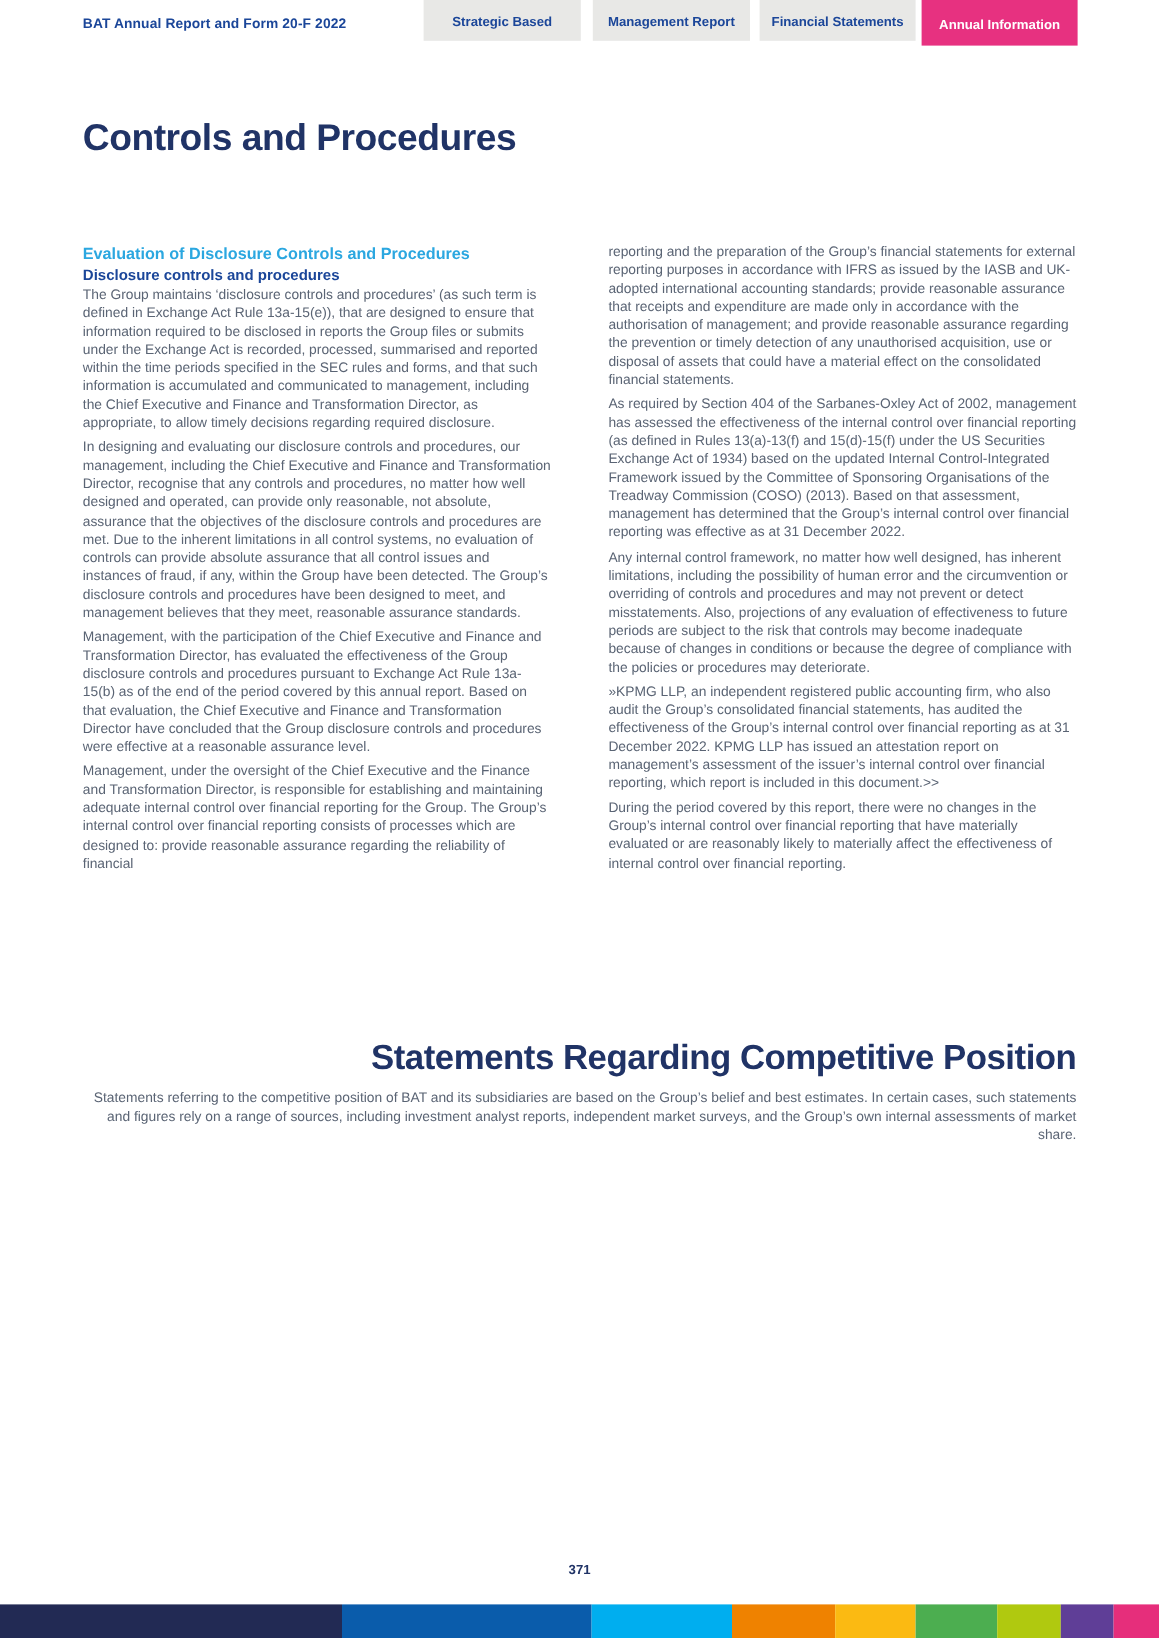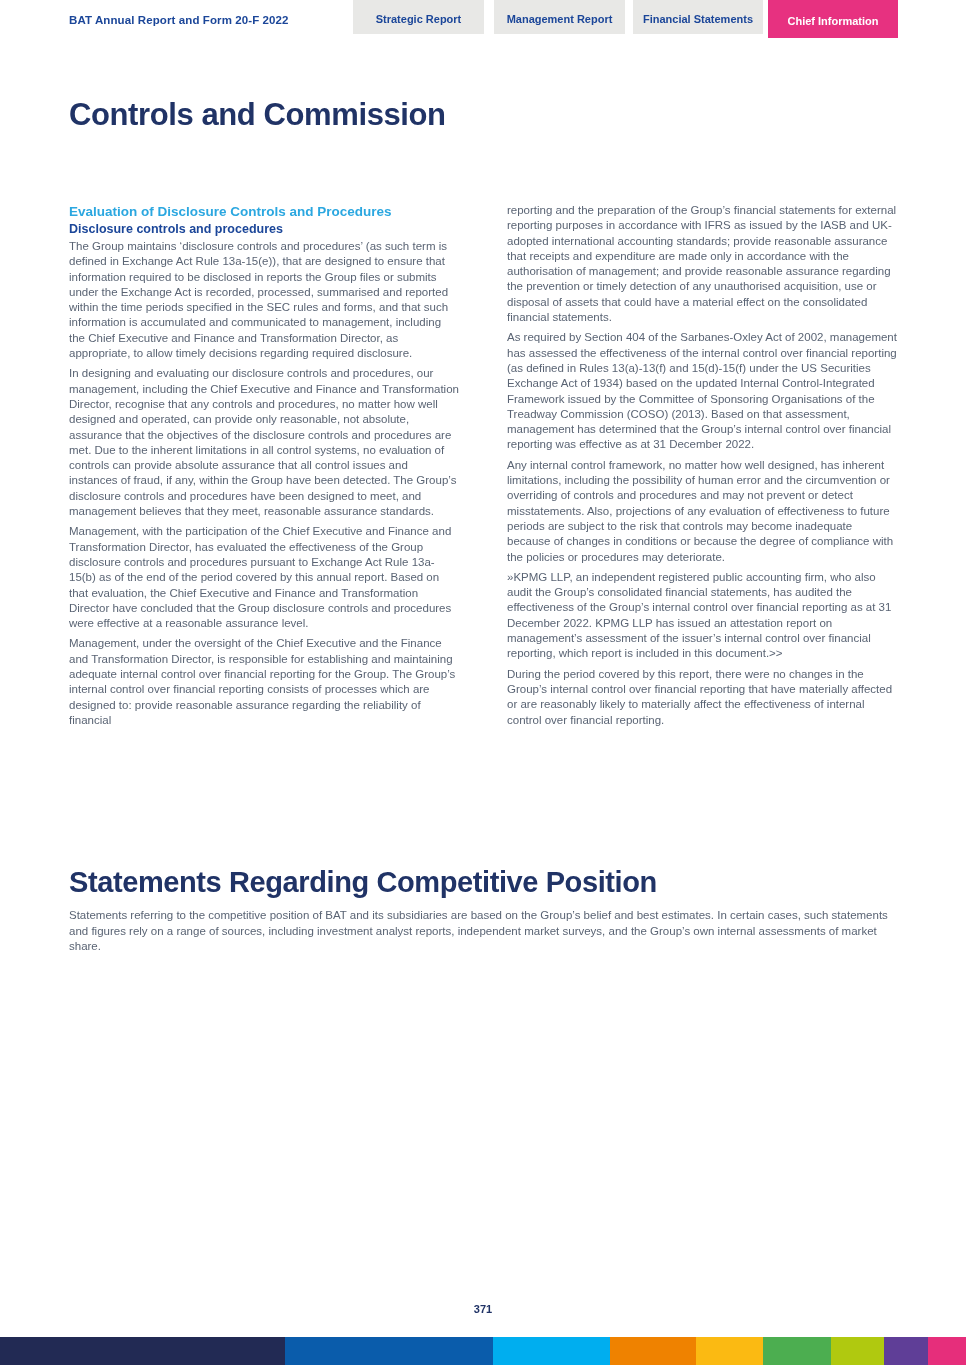--- a/index.html
+++ b/index.html
@@ -54,70 +54,70 @@
     color: var(--heading-blue); font-size: 12.5px; font-weight: bold;
     line-height: 16px; margin: 0 0 2px 0; white-space: pre-line;
   }
   .body-para {
     color: var(--body-text); font-size: 11.5px; line-height: 15.3px;
     margin: 0 0 5px 0;
   }
   .section2 { margin-top: 22px; }
   .section2-title {
     font-size: 29px; line-height: 34px; font-weight: bold;
-    color: var(--brand-navy); letter-spacing: -0.4px; margin: 0 0 9px 0;
+    color: var(--brand-navy); letter-spacing: -0.4px; margin: 0 0 9px 0; text-align: right;
   }
   .section2-para {
-    color: var(--body-text); font-size: 11.5px; line-height: 15.5px; margin: 0;
+    color: var(--body-text); font-size: 11.5px; line-height: 15.5px; margin: 0; text-align: right;
   }
 
   
   .page-number {
     position: absolute; bottom: 50px; left: 0; width: 100%;
     text-align: center; font-size: 11px; font-weight: bold;
     color: var(--brand-navy);
   }
   .color-bar {
     position: absolute; bottom: 0; left: 0; width: 100%; height: 28px;
     display: flex;
   }
 </style>
 </head>
 <body>
 
 <div class="page">
 
   <div class="header">
     <div class="header-title">BAT Annual Report and Form 20-F 2022</div>
-    <div class="tab tab--1">Strategic Report</div>
+    <div class="tab tab--1">Strategic Based</div>
     <div class="tab tab--2">Management Report</div>
     <div class="tab tab--3">Financial Statements</div>
-    <div class="tab tab--active">Chief Information</div>
+    <div class="tab tab--active">Annual Information</div>
   </div>
 
   <div class="content">
-    <h1 class="page-title">Controls and Commission</h1>
+    <h1 class="page-title">Controls and Procedures</h1>
 
     <div class="columns">
 
       <div class="column">
         <p class="cyan-head">Evaluation of Disclosure Controls and Procedures</p>
         <p class="sub-head">Disclosure controls and procedures</p>
         <p class="body-para">The Group maintains ‘disclosure controls and procedures’ (as such term is defined in Exchange Act Rule 13a-15(e)), that are designed to ensure that information required to be disclosed in reports the Group files or submits under the Exchange Act is recorded, processed, summarised and reported within the time periods specified in the SEC rules and forms, and that such information is accumulated and communicated to management, including the Chief Executive and Finance and Transformation Director, as appropriate, to allow timely decisions regarding required disclosure.</p>
         <p class="body-para">In designing and evaluating our disclosure controls and procedures, our management, including the Chief Executive and Finance and Transformation Director, recognise that any controls and procedures, no matter how well designed and operated, can provide only reasonable, not absolute, assurance that the objectives of the disclosure controls and procedures are met. Due to the inherent limitations in all control systems, no evaluation of controls can provide absolute assurance that all control issues and instances of fraud, if any, within the Group have been detected. The Group’s disclosure controls and procedures have been designed to meet, and management believes that they meet, reasonable assurance standards.</p>
         <p class="body-para">Management, with the participation of the Chief Executive and Finance and Transformation Director, has evaluated the effectiveness of the Group disclosure controls and procedures pursuant to Exchange Act Rule 13a-15(b) as of the end of the period covered by this annual report. Based on that evaluation, the Chief Executive and Finance and Transformation Director have concluded that the Group disclosure controls and procedures were effective at a reasonable assurance level.</p>
         <p class="body-para">Management, under the oversight of the Chief Executive and the Finance and Transformation Director, is responsible for establishing and maintaining adequate internal control over financial reporting for the Group. The Group’s internal control over financial reporting consists of processes which are designed to: provide reasonable assurance regarding the reliability of financial</p>
       </div>
 
       <div class="column">
         <p class="body-para">reporting and the preparation of the Group’s financial statements for external reporting purposes in accordance with IFRS as issued by the IASB and UK-adopted international accounting standards; provide reasonable assurance that receipts and expenditure are made only in accordance with the authorisation of management; and provide reasonable assurance regarding the prevention or timely detection of any unauthorised acquisition, use or disposal of assets that could have a material effect on the consolidated financial statements.</p>
         <p class="body-para">As required by Section 404 of the Sarbanes-Oxley Act of 2002, management has assessed the effectiveness of the internal control over financial reporting (as defined in Rules 13(a)-13(f) and 15(d)-15(f) under the US Securities Exchange Act of 1934) based on the updated Internal Control-Integrated Framework issued by the Committee of Sponsoring Organisations of the Treadway Commission (COSO) (2013). Based on that assessment, management has determined that the Group’s internal control over financial reporting was effective as at 31 December 2022.</p>
         <p class="body-para">Any internal control framework, no matter how well designed, has inherent limitations, including the possibility of human error and the circumvention or overriding of controls and procedures and may not prevent or detect misstatements. Also, projections of any evaluation of effectiveness to future periods are subject to the risk that controls may become inadequate because of changes in conditions or because the degree of compliance with the policies or procedures may deteriorate.</p>
         <p class="body-para">»KPMG LLP, an independent registered public accounting firm, who also audit the Group’s consolidated financial statements, has audited the effectiveness of the Group’s internal control over financial reporting as at 31 December 2022. KPMG LLP has issued an attestation report on management’s assessment of the issuer’s internal control over financial reporting, which report is included in this document.&gt;&gt;</p>
-        <p class="body-para">During the period covered by this report, there were no changes in the Group’s internal control over financial reporting that have materially affected or are reasonably likely to materially affect the effectiveness of internal control over financial reporting.</p>
+        <p class="body-para">During the period covered by this report, there were no changes in the Group’s internal control over financial reporting that have materially evaluated or are reasonably likely to materially affect the effectiveness of internal control over financial reporting.</p>
       </div>
 
     </div>
 
     <div class="section2">
       <h2 class="section2-title">Statements Regarding Competitive Position</h2>
       <p class="section2-para">Statements referring to the competitive position of BAT and its subsidiaries are based on the Group’s belief and best estimates. In certain cases, such statements and figures rely on a range of sources, including investment analyst reports, independent market surveys, and the Group’s own internal assessments of market share.</p>
     </div>
   </div>
 

